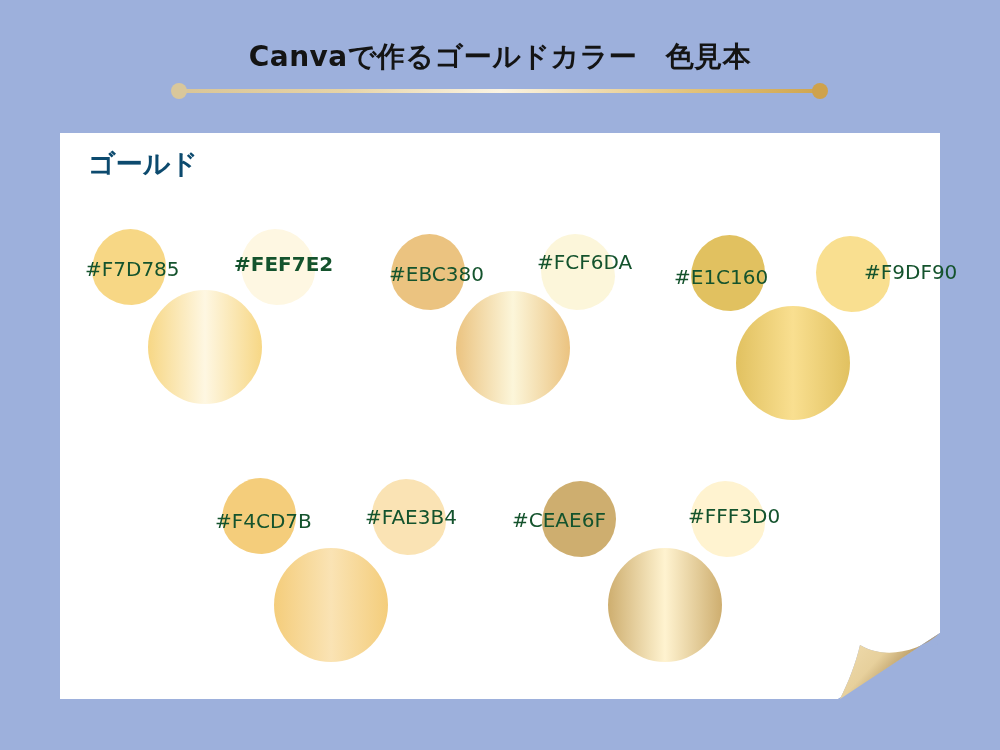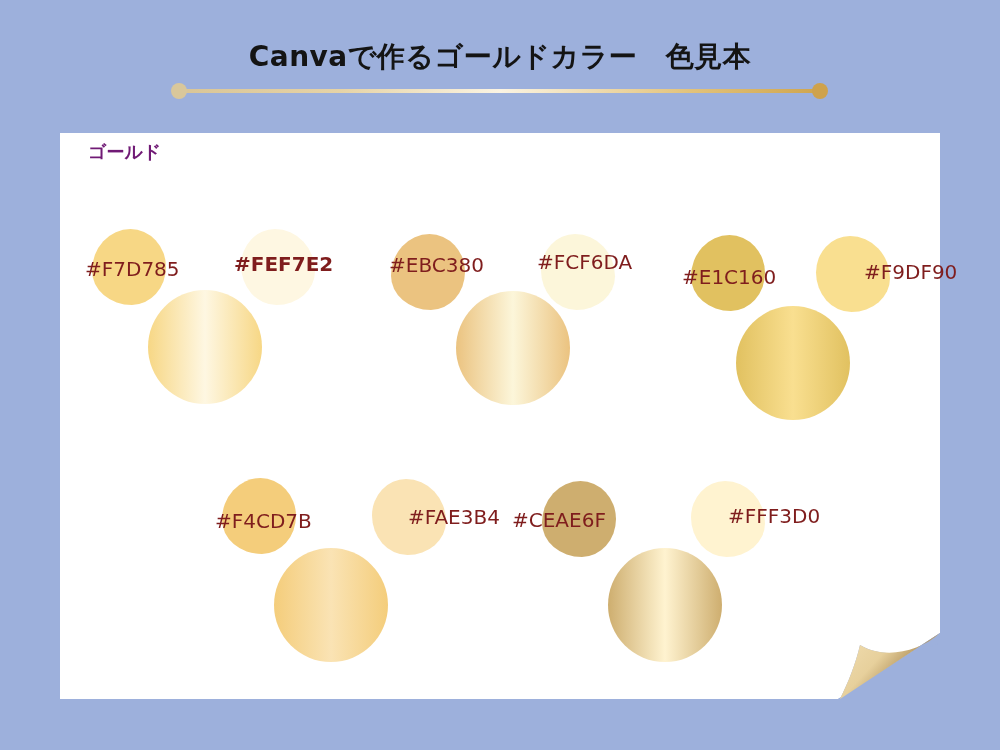--- a/index.html
+++ b/index.html
@@ -5,25 +5,25 @@
   html,body{margin:0;padding:0;}
   body{width:1000px;height:750px;background:#9DB0DC;position:relative;overflow:hidden;font-family:"DejaVu Sans","Liberation Sans",sans-serif;}
   .title{position:absolute;left:0;top:38px;width:1000px;text-align:center;font-size:28px;font-weight:bold;color:#141414;letter-spacing:0.5px;}
   .rule{position:absolute;left:180px;top:89px;width:640px;height:4px;border-radius:2px;
     background:linear-gradient(90deg,#D9C597 0%,#E6D3A6 25%,#FBF4E3 50%,#E2C27A 80%,#CFA54E 100%);}
   .dot{position:absolute;width:16px;height:16px;border-radius:50%;top:83px;}
   .dot.l{left:171px;background:#D9C79B;}
   .dot.r{left:812px;background:#CFA24C;}
   .card{position:absolute;left:60px;top:133px;width:880px;height:566px;background:#fff;
     clip-path:polygon(0 0,100% 0,100% 500px,778px 100%,0 100%);}
-  .heading{position:absolute;left:88px;top:140px;font-size:18px;font-weight:bold;color:#701a75;}
+  .heading{position:absolute;left:88px;top:146px;font-size:27px;font-weight:bold;color:#0c4a6e;}
   .blob{position:absolute;width:74px;height:76px;border-radius:52% 48% 46% 54% / 55% 50% 50% 45%;}
   .blob.b{border-radius:46% 54% 52% 48% / 48% 56% 44% 52%;}
   .big{position:absolute;width:114px;height:114px;border-radius:50%;}
-  .lbl{position:absolute;font-size:20px;color:#7f1d1d;white-space:nowrap;}
+  .lbl{position:absolute;font-size:20px;color:#14532d;white-space:nowrap;}
   .curl{position:absolute;left:838px;top:633px;width:102px;height:66px;}
 </style>
 </head>
 <body>
 
 <div class="title">Canvaで作るゴールドカラー　色見本</div>
 <div class="rule"></div>
 <div class="dot l"></div>
 <div class="dot r"></div>
 
@@ -35,46 +35,46 @@
   <div class="blob b" style="left:241px;top:229px;background:#FEF7E2;"></div>
   <div class="big" style="left:148px;top:290px;background:linear-gradient(90deg,#F7D785 0%,#FEF7E2 50%,#F7D785 100%);"></div>
   <div class="lbl" style="left:85px;top:257px;">#F7D785</div>
   <div class="lbl" style="left:234px;top:252px;font-weight:bold;">#FEF7E2</div>
 </div>
 
 <div>
   <div class="blob" style="left:391px;top:234px;background:#EBC380;"></div>
   <div class="blob b" style="left:541px;top:234px;background:#FCF6DA;"></div>
   <div class="big" style="left:456px;top:291px;background:linear-gradient(90deg,#EBC380 0%,#FCF6DA 50%,#EBC380 100%);"></div>
-  <div class="lbl" style="left:389px;top:253px;">#EBC380</div>
+  <div class="lbl" style="left:389px;top:262px;">#EBC380</div>
   <div class="lbl" style="left:537px;top:250px;">#FCF6DA</div>
 </div>
 
 <div>
   <div class="blob" style="left:691px;top:235px;background:#E1C160;"></div>
   <div class="blob b" style="left:816px;top:236px;background:#F9DF90;"></div>
   <div class="big" style="left:736px;top:306px;background:linear-gradient(90deg,#E1C160 0%,#F9DF90 50%,#E1C160 100%);"></div>
-  <div class="lbl" style="left:674px;top:265px;margin-left:8px;">#E1C160</div>
+  <div class="lbl" style="left:674px;top:265px;">#E1C160</div>
   <div class="lbl" style="left:864px;top:260px;">#F9DF90</div>
 </div>
 
 <div>
   <div class="blob" style="left:222px;top:478px;background:#F4CD7B;"></div>
   <div class="blob b" style="left:372px;top:479px;background:#FAE3B4;"></div>
   <div class="big" style="left:274px;top:548px;background:linear-gradient(90deg,#F4CD7B 0%,#FAE3B4 50%,#F4CD7B 100%);"></div>
   <div class="lbl" style="left:215px;top:509px;text-align:center;">#F4CD7B</div>
-  <div class="lbl" style="left:365px;top:505px;margin-left:43px;">#FAE3B4</div>
+  <div class="lbl" style="left:365px;top:505px;">#FAE3B4</div>
 </div>
 
 <div>
   <div class="blob" style="left:542px;top:481px;background:#CEAE6F;"></div>
   <div class="blob b" style="left:691px;top:481px;background:#FFF3D0;"></div>
   <div class="big" style="left:608px;top:548px;background:linear-gradient(90deg,#CEAE6F 0%,#FFF3D0 50%,#CEAE6F 100%);"></div>
   <div class="lbl" style="left:512px;top:508px;">#CEAE6F</div>
-  <div class="lbl" style="left:688px;top:504px;margin-left:40px;">#FFF3D0</div>
+  <div class="lbl" style="left:688px;top:504px;">#FFF3D0</div>
 </div>
 
 <svg class="curl" viewBox="0 0 102 66">
   <defs>
     <linearGradient id="cg" x1="0" y1="0" x2="1" y2="0.6">
       <stop offset="0" stop-color="#F2DFB3"></stop>
       <stop offset="0.45" stop-color="#E7D09C"></stop>
       <stop offset="0.7" stop-color="#B89A64"></stop>
       <stop offset="1" stop-color="#F1E0B8"></stop>
     </linearGradient>

